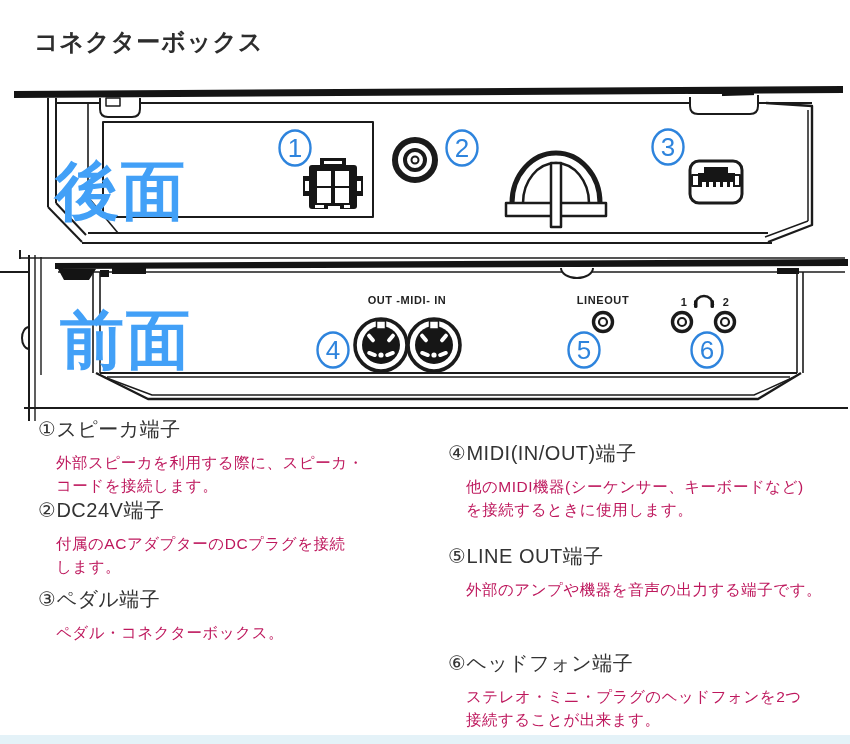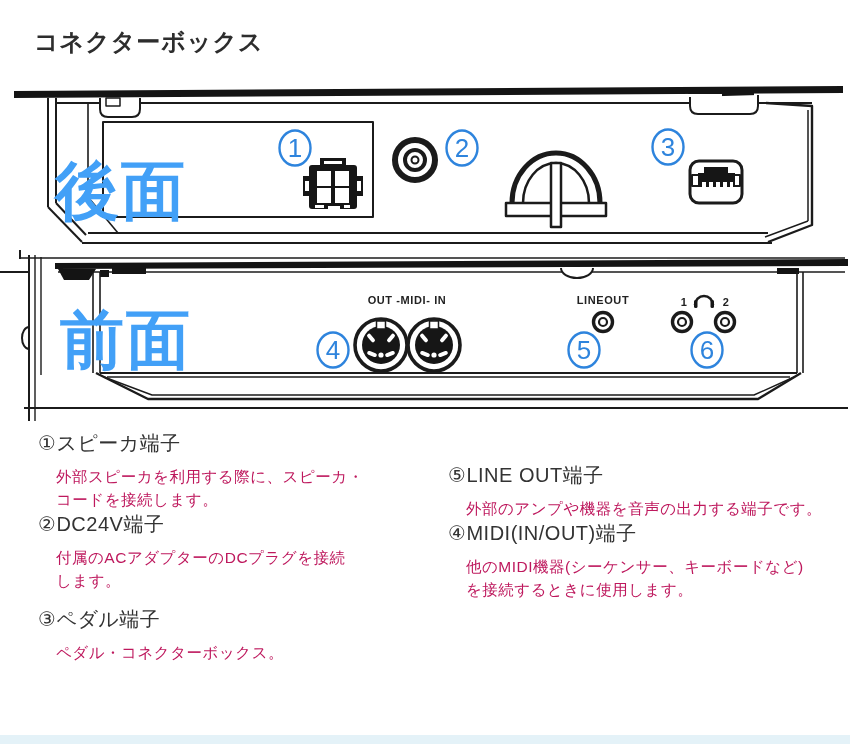--- a/index.html
+++ b/index.html
@@ -214,45 +214,48 @@
     <g>
       <ellipse cx="584" cy="95" rx="15.5" ry="17.5" stroke="#2e84dd" stroke-width="2.4" fill="none"></ellipse>
       <text x="584" y="104" text-anchor="middle" class="callout-num">5</text>
     </g>
     <g>
       <ellipse cx="707" cy="95" rx="15.5" ry="17.5" stroke="#2e84dd" stroke-width="2.4" fill="none"></ellipse>
       <text x="707" y="104" text-anchor="middle" class="callout-num">6</text>
     </g>
   </svg>
 
-  <div class="desc-col" style="left:38px;top:430px">
+  <div class="desc-col" style="left:38px;top:416px">
     <div>
       <div class="desc-h">①スピーカ端子</div>
       <div class="desc-b">外部スピーカを利用する際に、スピーカ・
 コードを接続します。</div>
     </div>
     <div style="">
       <div class="desc-h">②DC24V端子</div>
       <div class="desc-b">付属のACアダプターのDCプラグを接続
 します。</div>
     </div>
-    <div style="margin-top:14px">
+    <div style="margin-top:8px">
       <div class="desc-h">③ペダル端子</div>
       <div class="desc-b">ペダル・コネクターボックス。</div>
     </div>
   </div>
 
   <div class="desc-col" style="left:448px;top:440px">
-    <div style="margin-top:22px">
-      <div class="desc-h">⑤LINE OUT端子</div>
-      <div class="desc-b">外部のアンプや機器を音声の出力する端子です。</div>
-    </div>
     <div>
       <div class="desc-h">④MIDI(IN/OUT)端子</div>
       <div class="desc-b">他のMIDI機器(シーケンサー、キーボードなど)
 を接続するときに使用します。</div>
     </div>
+    <div style="margin-top:22px">
+      <div class="desc-h">⑤LINE OUT端子</div>
+      <div class="desc-b">外部のアンプや機器を音声の出力する端子です。</div>
+    </div>
     <div style="margin-top:49px">
+      <div class="desc-h">⑥ヘッドフォン端子</div>
+      <div class="desc-b">ステレオ・ミニ・プラグのヘッドフォンを2つ
+接続することが出来ます。</div>
     </div>
   </div>
 
   <div id="bottom-bar" class="abs"></div>
 </div>
 
 </body></html>

